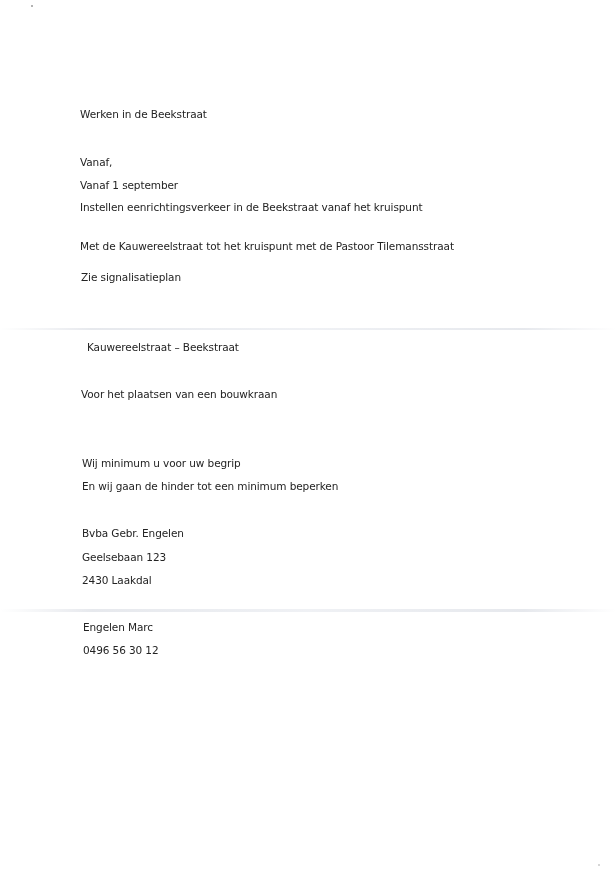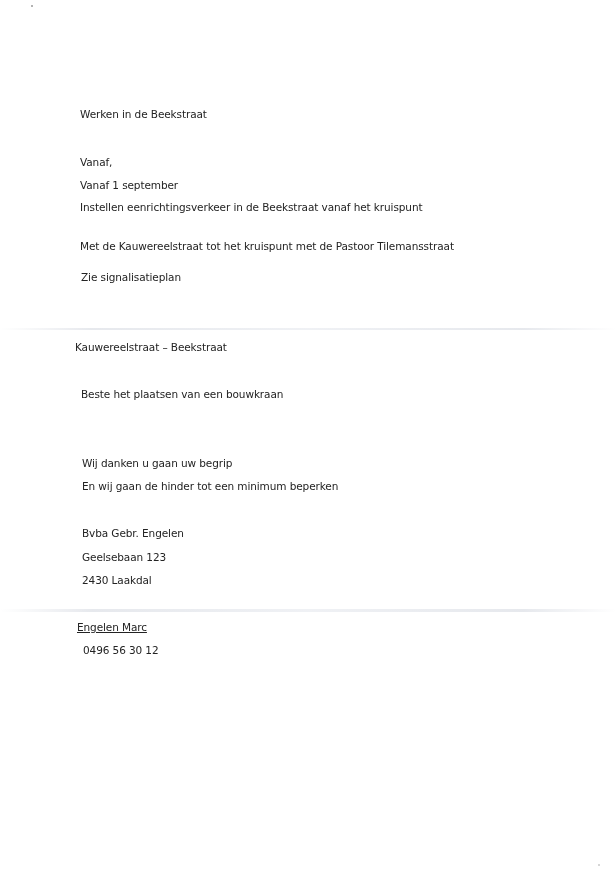--- a/index.html
+++ b/index.html
@@ -54,26 +54,26 @@
 
   <div class="line" style="left:80px; top:108px;">Werken in de Beekstraat</div>
 
   <div class="line" style="left:80px; top:156px;">Vanaf,</div>
   <div class="line" style="left:80px; top:179px;">Vanaf 1 september</div>
   <div class="line" style="left:80px; top:201px;">Instellen eenrichtingsverkeer in de Beekstraat vanaf het kruispunt</div>
   <div class="line" style="left:80px; top:224px;margin-top:16px;">Met de Kauwereelstraat tot het kruispunt met de Pastoor Tilemansstraat</div>
 
   <div class="line" style="left:81px; top:271px;">Zie signalisatieplan</div>
 
-  <div class="line" style="left:75px; top:341px;">Kauwereelstraat – Beekstraat</div>
+  <div class="line" style="left:87px; top:341px;">Kauwereelstraat – Beekstraat</div>
 
-  <div class="line" style="left:81px; top:388px;">Beste het plaatsen van een bouwkraan</div>
+  <div class="line" style="left:81px; top:388px;">Voor het plaatsen van een bouwkraan</div>
 
-  <div class="line" style="left:82px; top:457px;">Wij danken u gaan uw begrip</div>
+  <div class="line" style="left:82px; top:457px;">Wij minimum u voor uw begrip</div>
   <div class="line" style="left:82px; top:480px;">En wij gaan de hinder tot een minimum beperken</div>
 
   <div class="line" style="left:82px; top:527px;">Bvba Gebr. Engelen</div>
   <div class="line" style="left:82px; top:551px;text-align:right;">Geelsebaan 123</div>
   <div class="line" style="left:82px; top:574px;">2430 Laakdal</div>
 
-  <div class="line" style="left:77px; top:621px;text-decoration:underline;">Engelen Marc</div>
+  <div class="line" style="left:83px; top:621px;">Engelen Marc</div>
   <div class="line" style="left:83px; top:644px;">0496 56 30 12</div>
 </div>
 
 </body></html>

